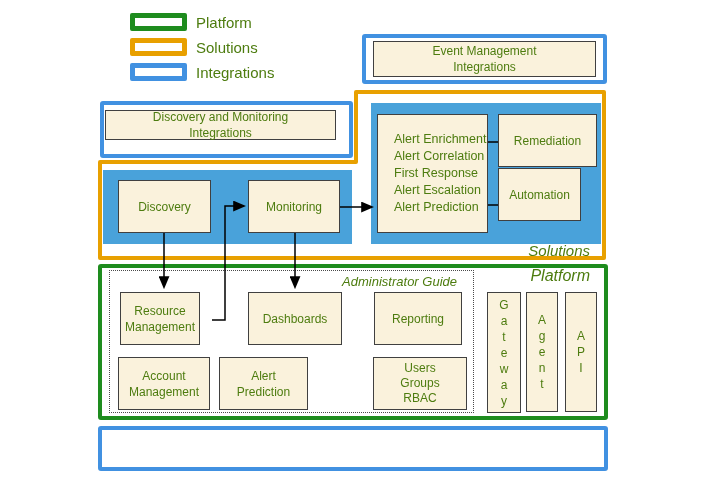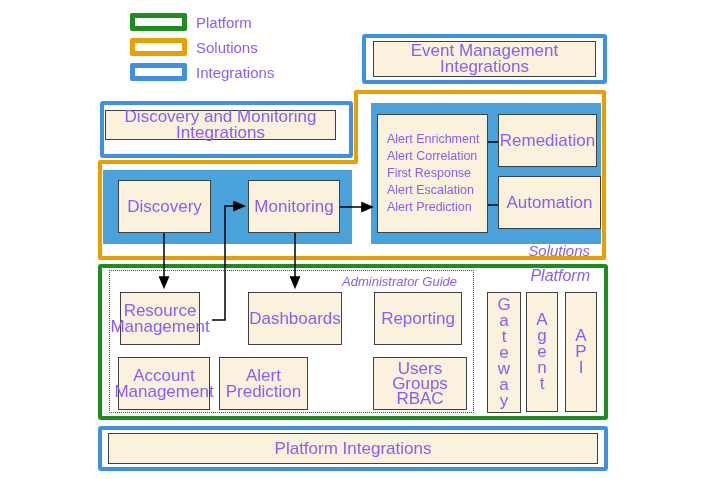--- a/index.html
+++ b/index.html
@@ -1,36 +1,36 @@
 <!DOCTYPE html>
 <html><head>
 <meta charset="utf-8">
 <style>
   html,body{margin:0;padding:0;background:#fff;}
   .canvas{
     position:relative;width:704px;height:479px;background:#ffffff;
-    font-family:"Liberation Sans",sans-serif;color:#8b5cf6;overflow:hidden;
+    font-family:"Liberation Sans",sans-serif;color:#4d7c0f;overflow:hidden;
   }
   .swatch{position:absolute;width:57px;height:18px;border:5px solid #000;border-radius:2px;
     background:#fff;box-sizing:border-box;}
   .sw-green{border-color:#1E8C1E;}
   .sw-orange{border-color:#E8A000;}
   .sw-blue{border-color:#4191E1;}
   .legend-label{position:absolute;height:18px;display:flex;align-items:center;font-size:15px;}
   .area{position:absolute;background:#49A2DA;}
   .container{position:absolute;box-sizing:border-box;border-radius:3px;}
   .container.blue{border:4px solid #4191E1;}
   .container.green{border:4px solid #1E8C1E;}
   .dashedbox{position:absolute;border:1px dotted #4a4a4a;box-sizing:border-box;}
   .box{
     position:absolute;box-sizing:border-box;background:#FAF2DC;border:1.5px solid #404040;
     display:flex;align-items:center;justify-content:center;text-align:center;
-    font-size:17px;line-height:16px;white-space:pre-line;
+    font-size:12px;line-height:16px;white-space:pre-line;
   }
-  .box.leftalign{justify-content:flex-start;text-align:left;padding-left:9px;
+  .box.leftalign{justify-content:flex-start;text-align:left;padding-left:16px;
     font-size:12.5px;line-height:17px;}
   .box.tight{line-height:15px;}
   .lbl{position:absolute;font-style:italic;text-align:right;white-space:nowrap;}
   .lbl.solutions{font-size:15px;}
   .lbl.platform{font-size:16px;}
   .lbl.admin{font-size:13px;}
   svg.overlay{position:absolute;left:0;top:0;pointer-events:none;}
 </style>
 </head>
 <body>
@@ -51,31 +51,30 @@
 
   <div class="container blue" style="left:362px;top:34px;width:245px;height:50px"></div>
   <div class="box" style="left:373px;top:41px;width:223px;height:36px">Event Management
 Integrations</div>
 
   <div class="container blue" style="left:100px;top:101px;width:253px;height:57px"></div>
   <div class="box" style="left:105px;top:110px;width:231px;height:30px">Discovery and Monitoring
 Integrations</div>
 
   <div class="container blue" style="left:98px;top:426px;width:510px;height:45px"></div>
-  <div class="box" style="left:108px;top:433px;width:490px;height:31px">Platform Integrations</div>
 
   <div class="box" style="left:118px;top:180px;width:93px;height:53px">Discovery</div>
   <div class="box" style="left:248px;top:180px;width:92px;height:53px">Monitoring</div>
   <div class="box leftalign" style="left:377px;top:114px;width:111px;height:119px">Alert Enrichment
 Alert Correlation
 First Response
 Alert Escalation
 Alert Prediction</div>
   <div class="box" style="left:498px;top:114px;width:99px;height:53px">Remediation</div>
-  <div class="box" style="left:498px;top:176px;width:103px;height:53px">Automation</div>
+  <div class="box" style="left:498px;top:168px;width:83px;height:53px">Automation</div>
 
   <div class="lbl solutions" style="left:460px;top:242px;width:130px">Solutions</div>
   <div class="lbl platform" style="left:460px;top:267px;width:130px">Platform</div>
 
   <div class="dashedbox" style="left:109px;top:270px;width:365px;height:143px"></div>
   <div class="lbl admin" style="left:280px;top:274px;width:177px">Administrator Guide</div>
 
   <div class="box" style="left:120px;top:292px;width:80px;height:53px">Resource
 Management</div>
   <div class="box" style="left:248px;top:292px;width:94px;height:53px">Dashboards</div>

